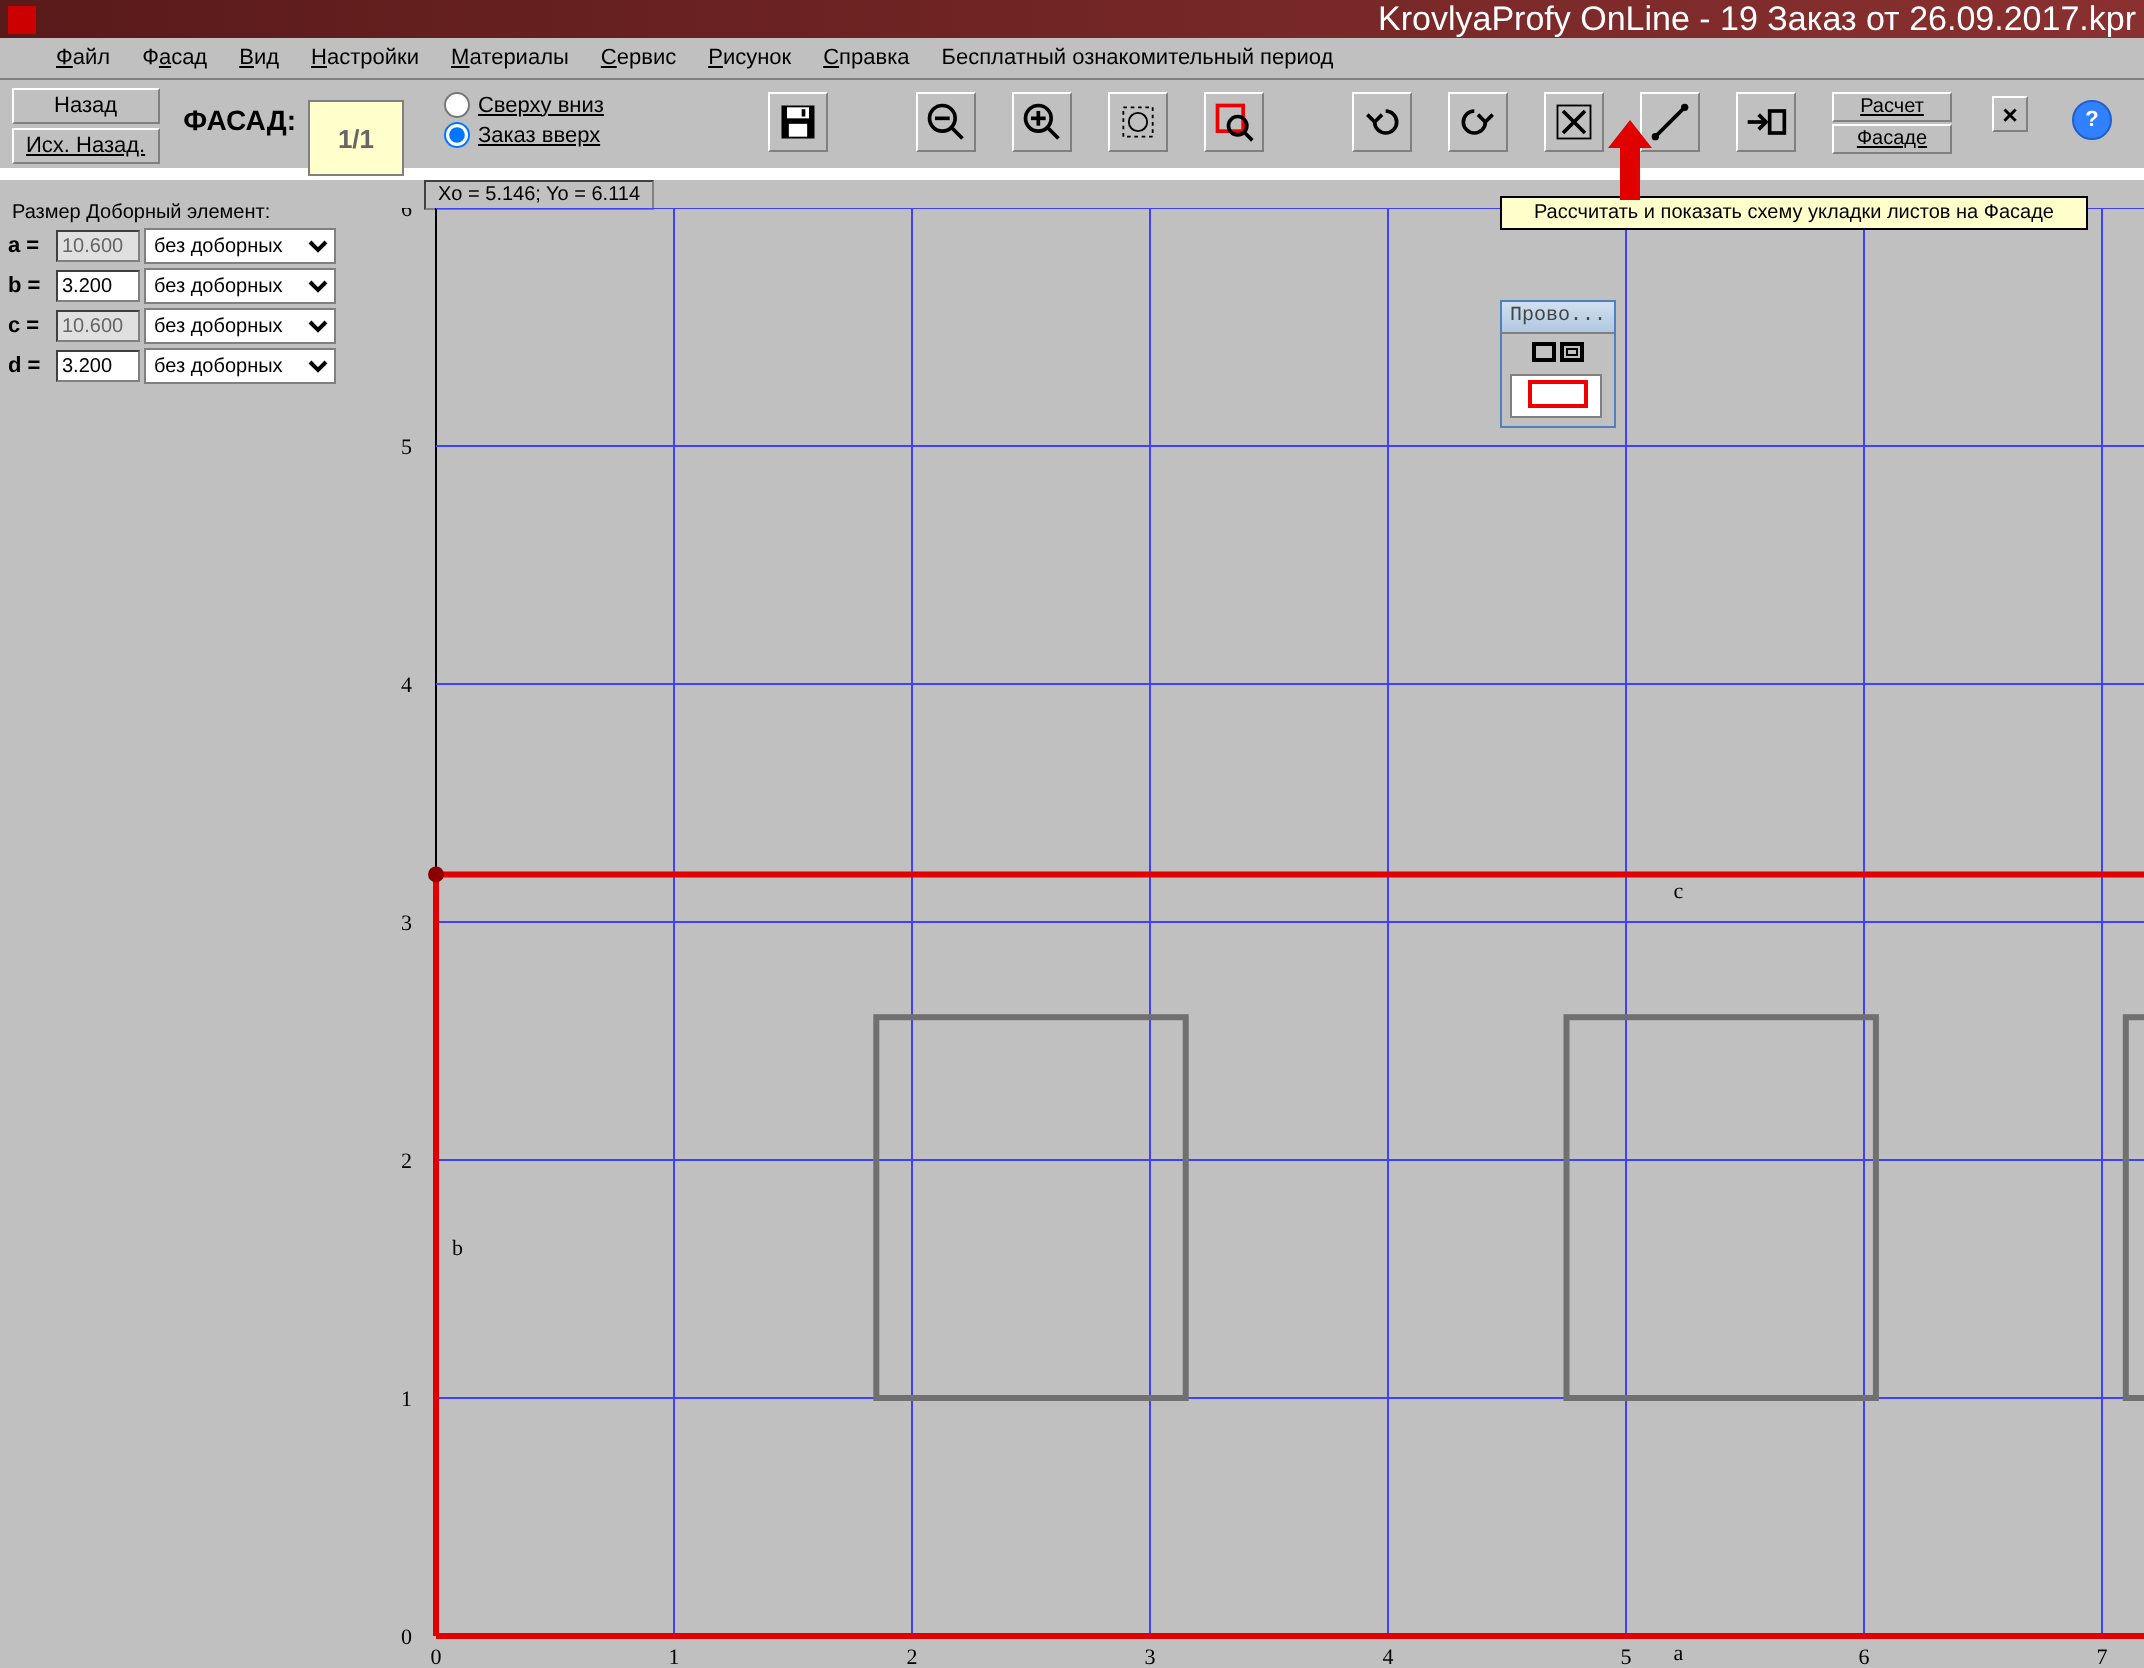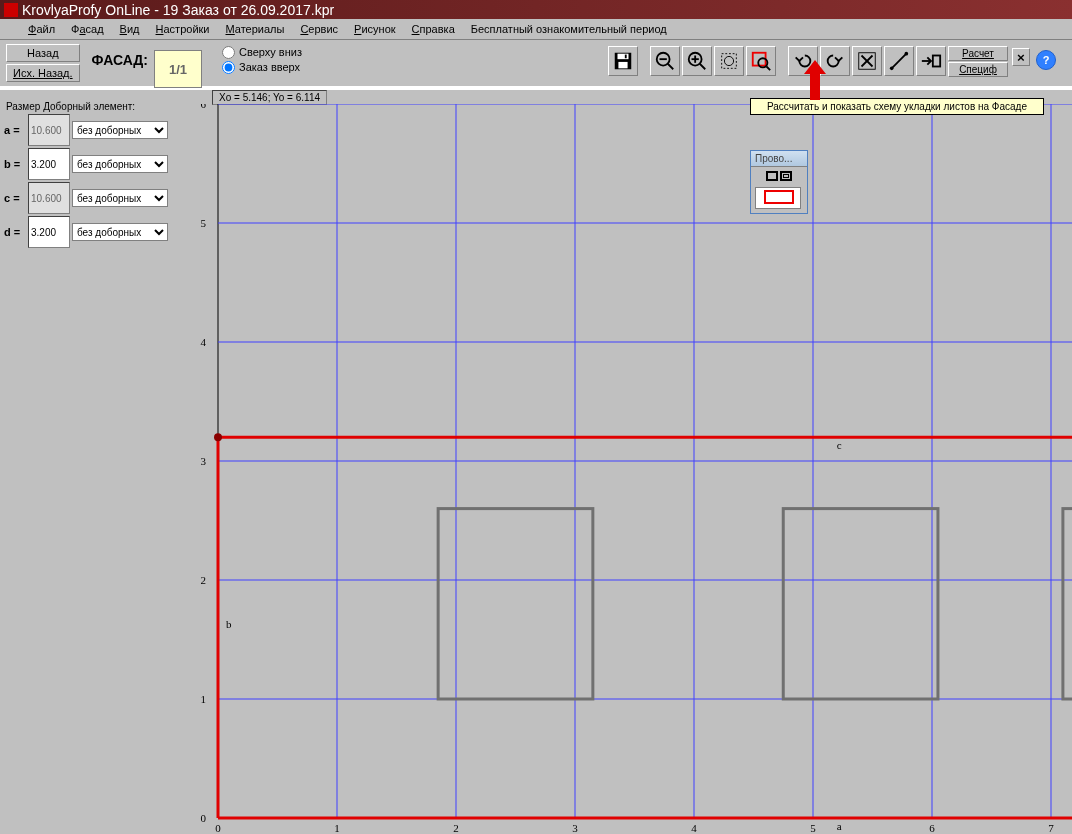--- a/index.html
+++ b/index.html
@@ -12,21 +12,22 @@
   overflow: hidden;
   position: relative;
 }
 .title-bar {
   height: 19px;
   background: linear-gradient(to right, #5a1a1a, #8a3030);
   color: #fff;
   display: flex;
   align-items: center;
   padding: 0 4px;
-  font-size: 14px;
+  font-size: 17px;
+  justify-content: space-between;
 }
 .title-icon {
   width: 14px; height: 14px;
   background: #c00;
   margin-right: 4px;
 }
 .menu-bar {
   height: 21px;
   background: #c0c0c0;
   border-bottom: 1px solid #808080;
@@ -35,21 +36,21 @@
   padding: 0 20px;
 }
 .menu-item {
   padding: 2px 8px;
   cursor: pointer;
 }
 .menu-item u { text-decoration: underline; }
 .toolbar-row {
   height: 50px;
   background: #c0c0c0;
-  border-bottom: 4px solid #ffffff;
+  border-bottom: 6px solid #ffffff;
   display: flex;
   align-items: flex-start;
   padding: 4px 6px;
   position: relative;
 }
 .nav-buttons {
   display: flex;
   flex-direction: column;
   gap: 2px;
   margin-right: 12px;
@@ -86,24 +87,24 @@
   color: #666;
   margin-top: 6px;
   margin-right: 20px;
 }
 .radio-group {
   display: flex;
   flex-direction: column;
   gap: 2px;
   margin-top: 2px;
 }
-.radio-group label { display: flex; gap: 4px; }
+.radio-group label { display: flex; align-items: center; gap: 4px; text-decoration: underline; }
 .tool-icons {
   display: flex;
-  gap: 2px;
+  gap: 18px;
   margin-left: auto;
   margin-right: 10px;
   align-items: flex-start;
   margin-top: 2px;
 }
 .tool-btn {
   width: 30px; height: 30px;
   border: 1px solid #808080;
   border-top-color: #fff;
   border-left-color: #fff;
@@ -162,21 +163,21 @@
 }
 .param-row {
   display: flex;
   align-items: center;
   padding: 1px 2px;
   gap: 2px;
 }
 .param-row .lbl { width: 22px; font-weight: bold; font-size: 11px; }
 .param-row input {
   width: 42px;
-  height: 32px;
+  height: 16px;
   border: 1px solid #808080;
   border-top-color: #404040;
   border-left-color: #404040;
   background: #fff;
   font-size: 10px;
   padding: 0 2px;
 }
 .param-row input[readonly] { background: #e0e0e0; color: #666; }
 .param-row select {
   flex: 1;
@@ -220,20 +221,21 @@
   background: #c0c0c0;
   border: 1px solid #5080c0;
   z-index: 20;
 }
 .float-title {
   background: linear-gradient(#d0e0f0, #b0c8e0);
   color: #444;
   font-size: 10px;
   padding: 2px 4px;
   border-bottom: 1px solid #808080;
+  font-family: Liberation Mono, monospace;
 }
 .float-body {
   padding: 4px;
   display: flex;
   flex-direction: column;
   gap: 2px;
 }
 .float-row1 { display: flex; gap: 2px; justify-content: center; }
 .float-row1 .sq {
   width: 12px; height: 10px;
@@ -383,21 +385,21 @@
     </button>
     <button class="tool-btn">
       <svg viewBox="0 0 24 24">
           <line x1="2" y1="12" x2="12" y2="12" stroke="#000" stroke-width="2"></line>
           <polyline points="8,8 12,12 8,16" fill="none" stroke="#000" stroke-width="2"></polyline>
           <rect x="14" y="6" width="8" height="12" fill="none" stroke="#000" stroke-width="2"></rect>
         </svg>
     </button>
     <div class="right-btns">
       <button class="btn" style="text-decoration:underline">Расчет</button>
-      <button class="btn" style="text-decoration:underline">Специф</button>
+      <button class="btn" style="text-decoration:underline">Фасаде</button>
     </div>
     <button class="small-x-btn">×</button>
     <div class="help-btn">?</div>
   </div>
 </div>
 
 <svg class="red-arrow" width="22" height="40">
   <polygon points="11,0 22,14 16,14 16,40 6,40 6,14 0,14" fill="#e00000"></polygon>
 </svg>
 

